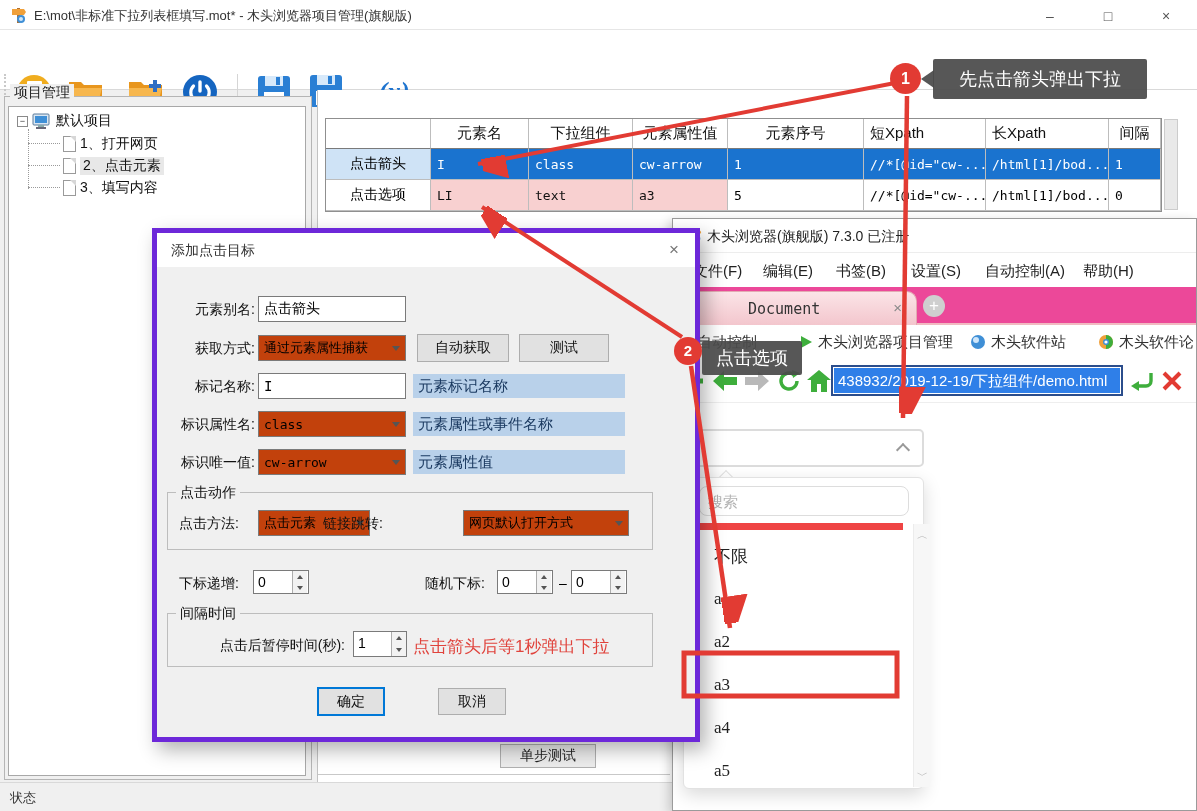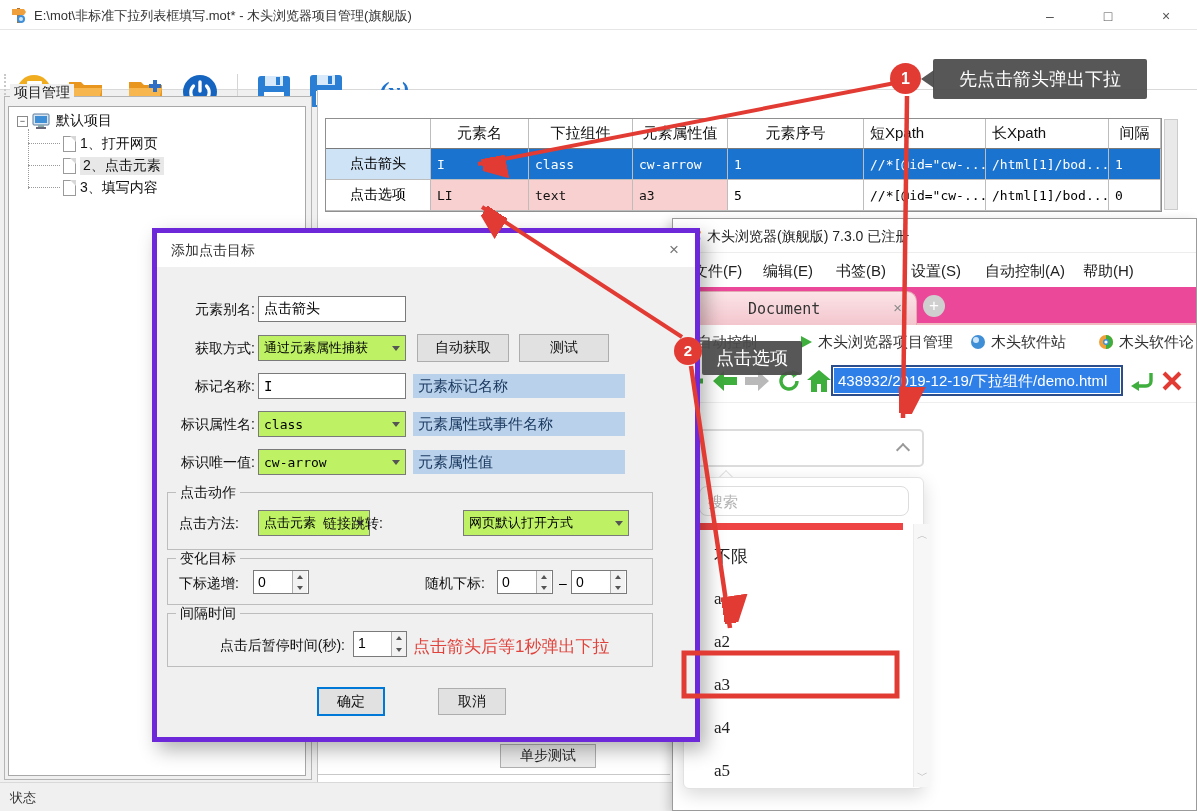--- a/index.html
+++ b/index.html
@@ -82,21 +82,21 @@
   #pg-scroll .sv { position:absolute; left:3px; color:#b5b5b5; font-size:11px; }
 
   
   #dialog { left:152px; top:228px; width:548px; height:514px; background:#f0f0f0; border:5px solid #6d28d9; box-shadow:6px 8px 18px rgba(0,0,0,.3); }
   #d-title { position:absolute; left:0; top:0; width:100%; height:34px; background:#fff; }
   #d-title .t { position:absolute; left:14px; top:9px; font-size:14px; color:#333; }
   #d-title .x { position:absolute; right:16px; top:7px; font-size:17px; color:#777; }
   .dlabel { position:absolute; width:96px; text-align:right; font-size:14px; color:#111; }
   .dinput { position:absolute; left:101px; width:148px; height:26px; border:1px solid #7a7a7a; background:#fff; font-size:14px; font-family:"DejaVu Sans Mono","Liberation Mono",monospace; padding:0 5px; outline:none; }
   .dinput.sans { font-family:"Liberation Sans","DejaVu Sans",sans-serif; }
-  .combo { position:absolute; height:26px; border:1px solid #7a7a7a; background:#bef264; font-size:13px; display:flex; align-items:center; padding:0 18px 0 5px; }
+  .combo { position:absolute; height:26px; border:1px solid #7a7a7a; background:#c2410c; font-size:13px; display:flex; align-items:center; padding:0 18px 0 5px; }
   .combo .cv { position:absolute; right:5px; top:10px; width:0; height:0; border-left:4px solid transparent; border-right:4px solid transparent; border-top:5px solid #555; }
   .hint { position:absolute; height:24px; line-height:24px; background:#b9d1ea; color:#17365d; font-size:15px; padding:0 5px; white-space:nowrap; overflow:hidden; }
   .dbtn { position:absolute; height:28px; background:#e1e1e1; border:1px solid #adadad; font-size:14px; color:#111; display:flex; align-items:center; justify-content:center; }
   .group { position:absolute; left:10px; width:486px; border:1px solid #bdbdbd; }
   .group .glabel { position:absolute; left:8px; top:-9px; background:#f0f0f0; padding:0 4px; font-size:14px; color:#111; }
   .spin { position:absolute; height:24px; background:#fff; border:1px solid #7a7a7a; display:flex; }
   .spin .val { width:38px; font-size:14px; padding:3px 4px; }
   .spin .btns { width:15px; border-left:1px solid #adadad; background:#f2f2f2; display:flex; flex-direction:column; }
   .spin .btns div { flex:1; display:flex; align-items:center; justify-content:center; }
   .tri-up { width:0; height:0; border-left:3px solid transparent; border-right:3px solid transparent; border-bottom:4px solid #555; }
@@ -413,23 +413,20 @@
     <div class="combo" style="left:101px;top:277px;width:112px">
       <span>点击元素</span>
         <span class="cv"></span>
     </div>
     <span class="dlabel" style="left:130px;top:282px">链接跳转:</span>
     <div class="combo" style="left:306px;top:277px;width:166px">
       <span>网页默认打开方式</span>
         <span class="cv"></span>
     </div>
 
-    <div class="group" style="top:325px;height:47px">
-      <span class="glabel">变化目标</span>
-    </div>
     <span class="dlabel" style="left:-14px;top:342px">下标递增:</span>
     <div class="spin" style="left:96px;top:337px;width:56px">
       <div class="val">0</div>
       <div class="btns">
           <div>
             <span class="tri-up"></span>
           </div>
           <div>
             <span class="tri-dn"></span>
           </div>

